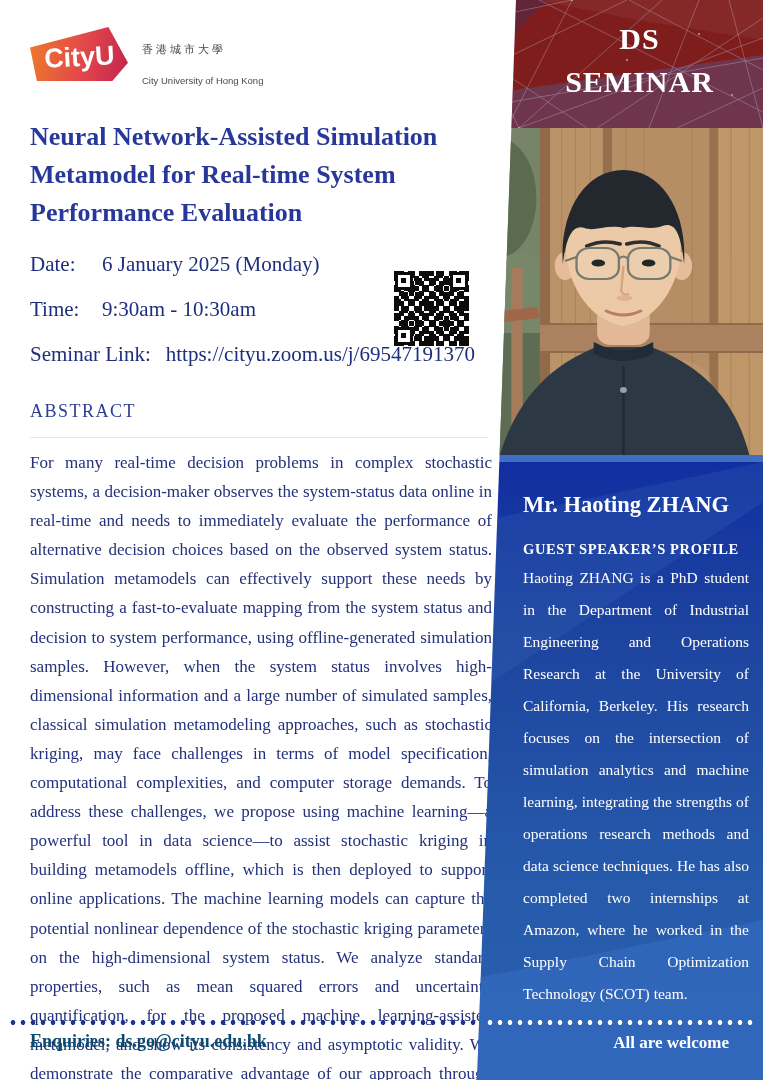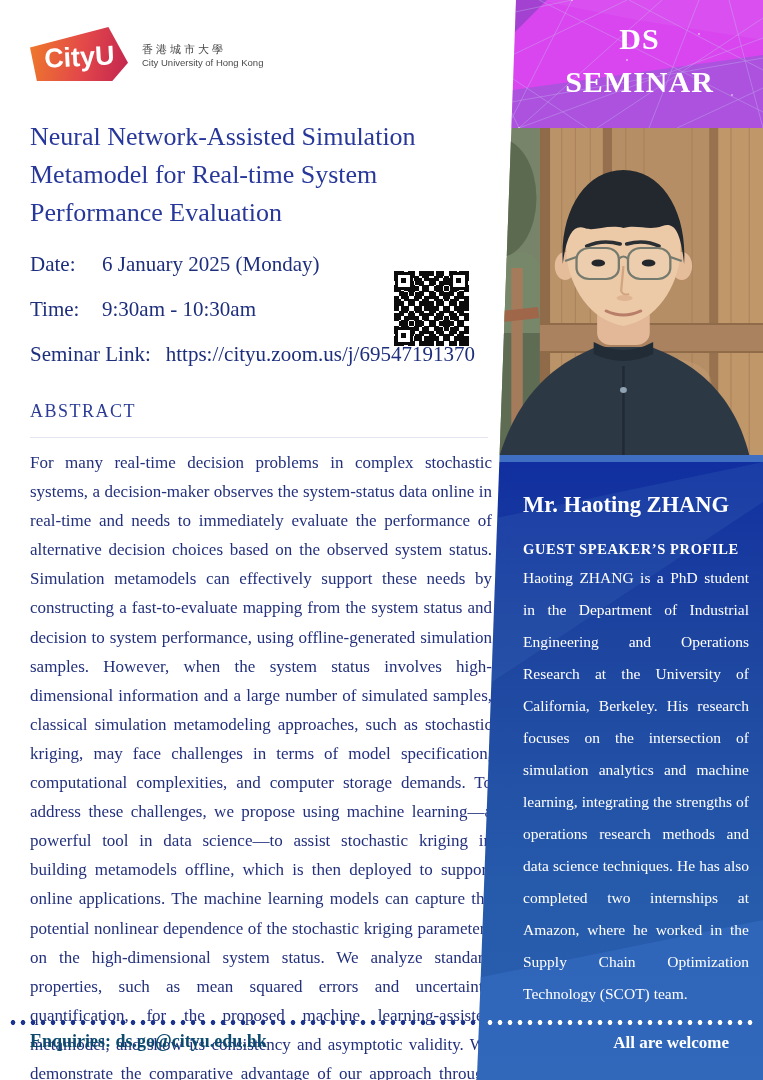--- a/index.html
+++ b/index.html
@@ -17,26 +17,26 @@
     clip-path:polygon(0% 38%, 80% 0%, 100% 66%, 84% 100%, 7% 100%);
     display:flex; align-items:center; justify-content:center;
   }
   .logo-mark span {
     color:#fff; font-family:"Liberation Sans",sans-serif; font-weight:bold;
     font-size:27px; transform:rotate(-3deg); letter-spacing:0px; padding-top:6px;
   }
   .logo-texts { margin-left:14px; padding-top:6px; font-family:"Liberation Sans",sans-serif; }
   .logo-dept { color:#d6246e; font-size:17px; font-weight:600; }
   .logo-zh { color:#4a4a4a; font-size:11px; letter-spacing:3px; margin-top:9px; }
-  .logo-en { color:#4a4a4a; font-size:9.5px; margin-top:0; }
+  .logo-en { color:#4a4a4a; font-size:9.5px; margin-top:18px; }
 
   
   .title {
     position:absolute; left:30px; top:118px; width:474px;
-    color:#28389a; font-size:26px; font-weight:normal; line-height:38px;
+    color:#28389a; font-size:26px; font-weight:bold; line-height:38px;
   }
   .details { position:absolute; left:30px; top:252px; color:#1d2e7c; font-size:21px; }
   .detail-row { display:flex; margin-bottom:20px;gap:8px; }
   .detail-label { width:64px; flex:0 0 64px; }
   .detail-link .detail-label { width:auto; flex:0 0 auto; margin-right:7px; }
   .abstract-heading {
     position:absolute; left:30px; top:401px; color:#2c3c96;
     font-size:18px; letter-spacing:1.5px;
   }
   .rule { position:absolute; left:30px; top:437px; width:458px; height:1px; background:#e3e6f0; }
@@ -63,21 +63,21 @@
     background-image:radial-gradient(circle, #1e3590 2.1px, transparent 2.7px);
     background-size:10px 7px; background-repeat:repeat-x; background-position:0 center;
   }
   .enquiries { position:absolute; left:30px; top:1031px; color:#0c4a6e; font-size:18px; font-weight:bold; }
 
   
   .right-col {
     position:absolute; left:477px; top:0; width:286px; height:1080px;
     clip-path:polygon(39px 0, 100% 0, 100% 100%, 0 100%);
   }
-  .banner { position:absolute; left:0; top:0; width:100%; height:128px; background:#d946ef; overflow:hidden; }
+  .banner { position:absolute; left:0; top:0; width:100%; height:128px; background:#7f1d1d; overflow:hidden; }
   .banner svg { position:absolute; inset:0; }
   .banner-text {
     position:absolute; left:39px; top:17px; width:calc(100% - 39px);
     text-align:center; color:#ffffff; font-weight:bold; font-size:30px;
     line-height:43px; letter-spacing:1px;
   }
   .photo { position:absolute; left:0; top:128px; width:100%; height:327px; overflow:hidden; }
   .photo svg { display:block; width:100%; height:100%; }
   .strip { position:absolute; left:0; top:455px; width:100%; height:7px; background:#3e6fc2; }
   .panel {

